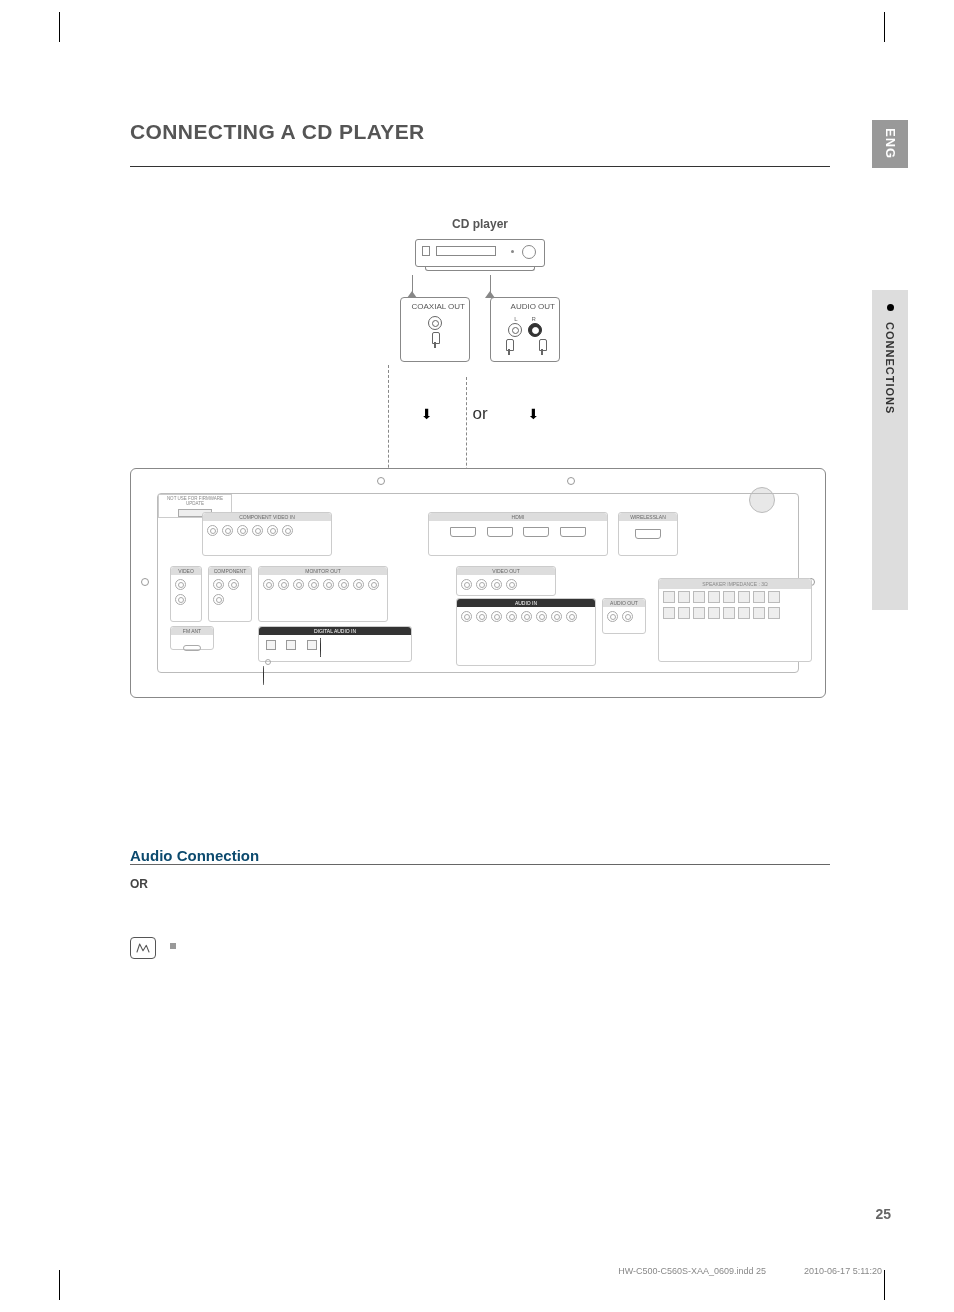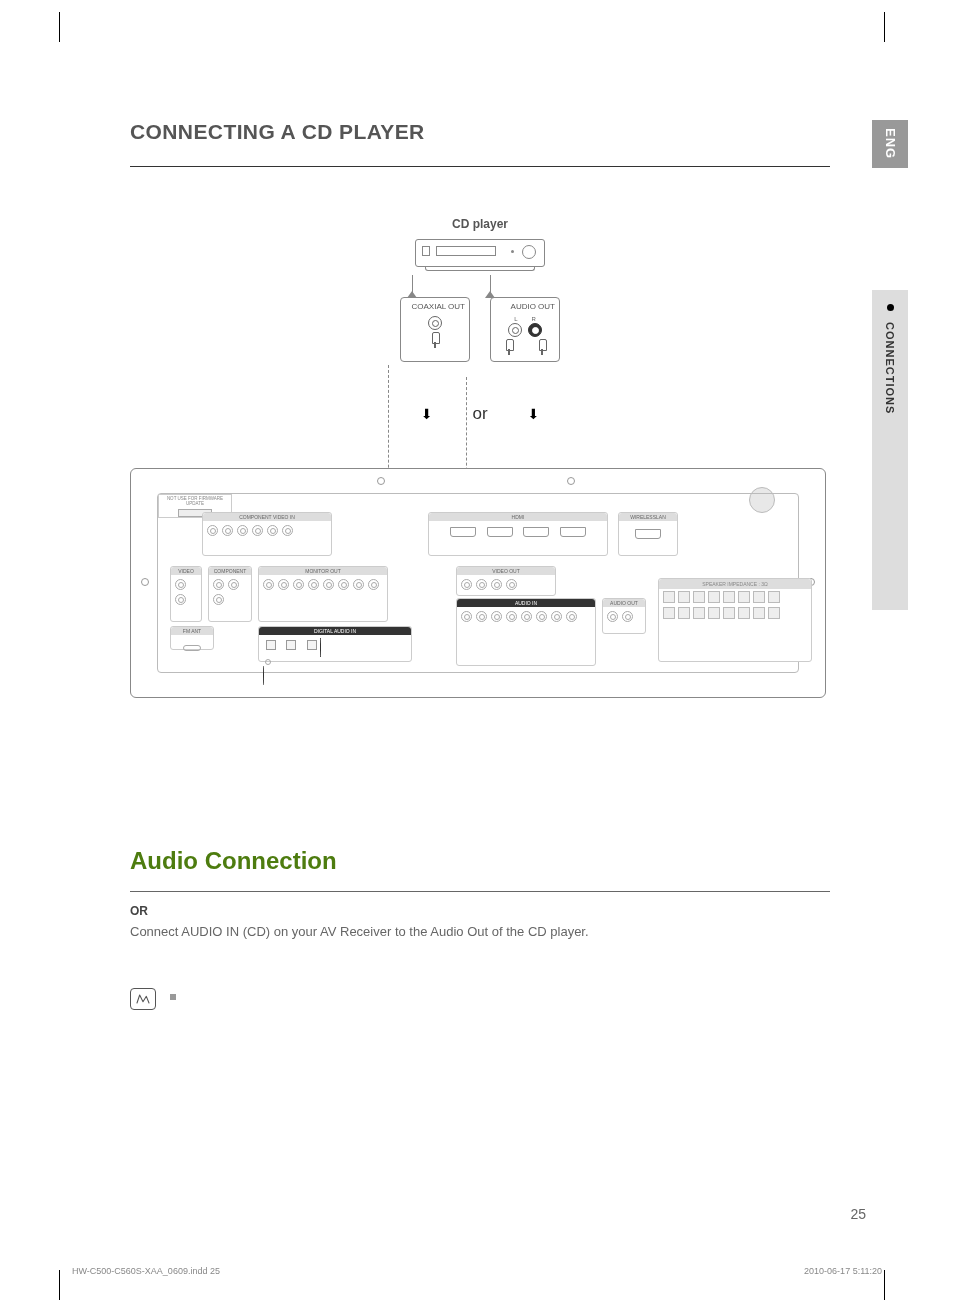--- a/index.html
+++ b/index.html
@@ -224,25 +224,25 @@
   .g-speaker { left:500px; top:84px; width:154px; height:84px; border:1px solid #ccc;}
   .g-speaker .ghdr { font-size:5px; text-align:center; color:#888; padding:2px;}
   .term-row { display:flex; gap:3px; padding:2px 4px; flex-wrap:wrap;}
   .term { width:12px; height:12px; border:1px solid #bbb; background:#eee;}
   .g-fm { left:12px; top:132px; width:44px; height:24px;}
   .opt-hole { width:10px; height:10px; border:1px solid #999; display:inline-block; margin:3px; background:#f4f4f4;}
 
   .big-hole { position:absolute; right:50px; top:18px; width:26px; height:26px; border:1px solid #bbb; border-radius:50%; background:#e8e8e8;}
 
   .section-title {
-    font-size: 24px;
+    font-size: 15px;
     font-weight: bold;
-    color: #4d7c0f;
+    color: #0c4a6e;
     border-bottom: 1px solid #666;
-    padding-bottom: 16px;
+    padding-bottom: 0;
     margin-top: 30px;
     margin-bottom: 12px;
   }
   .body-text { font-size: 13px; color: #666; line-height: 1.55;}
   .or-text { font-size: 12px; color: #444; font-weight: bold; margin: 4px 0;}
 
   .note-row {
     display: flex;
     align-items: flex-start;
     gap: 14px;
@@ -256,35 +256,36 @@
     align-items: center;
     justify-content: center;
     flex-shrink: 0;
   }
   .note-icon svg { width:16px; height:14px;}
   .note-text { font-size: 12.5px; color: #555; line-height: 1.5;}
   .bullet { display:inline-block; width:6px; height:6px; background:#999; margin-right:8px; vertical-align:middle; margin-top:-2px;}
 
   .page-num {
     position: absolute;
-    right: 88px;
+    right: 63px;
     bottom: 90px;
     font-size: 14px;
-    font-weight: normal;
+    font-weight: bold;
     color: #666;
   }
   .footer {
     position: absolute;
     left: 72px;
     right: 72px;
     bottom: 36px;
     display: flex;
-    justify-content: space-between;
+    justify-content: flex-end;
     font-size: 9px;
     color: #888;
+    gap: 38px;
   }
 </style>
 </head>
 <body>
 
 <div class="crop-tl"></div>
 <div class="crop-tr"></div>
 <div class="crop-bl"></div>
 <div class="crop-br"></div>
 
@@ -482,21 +483,20 @@
               <span class="term"></span>
             </div>
         </div>
 
       </div>
     </div>
   </div>
 
   <div class="section-title">Audio Connection</div>
   <div class="or-text">OR</div>
-  <div class="body-text">Connect AUDIO IN (CD) on your AV Receiver to the Audio Out of the CD player.</div>
 
   <div class="note-row">
     <div class="note-icon">
       <svg viewBox="0 0 24 20">
           <path d="M3 16 L7 4 L12 14 L17 6 L21 16" fill="none" stroke="#555" stroke-width="1.6" stroke-linecap="round" stroke-linejoin="round"></path>
         </svg>
     </div>
     <div class="note-text">
       <span class="bullet"></span>
     </div>

